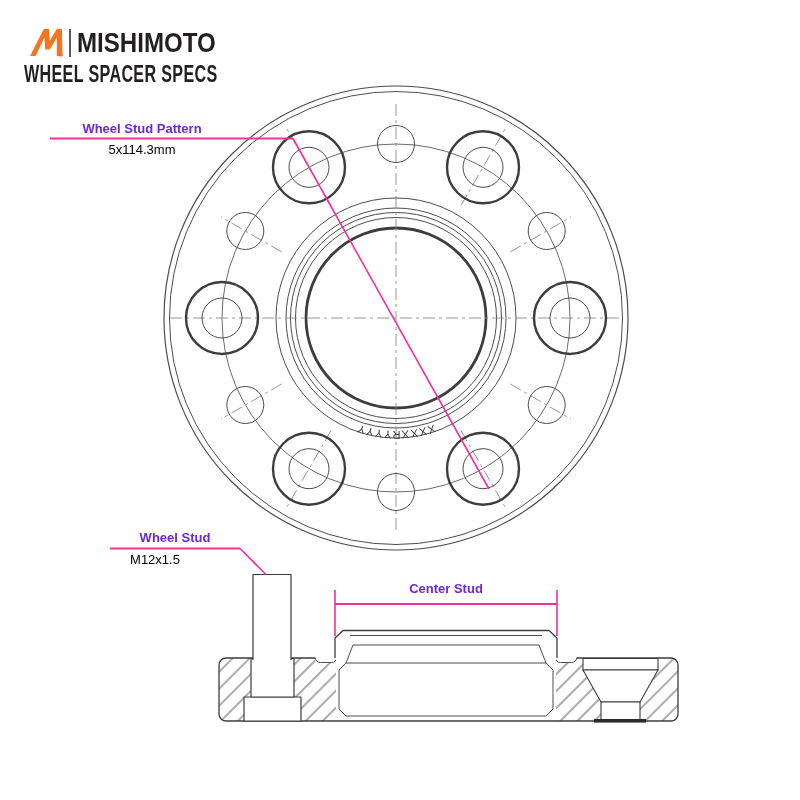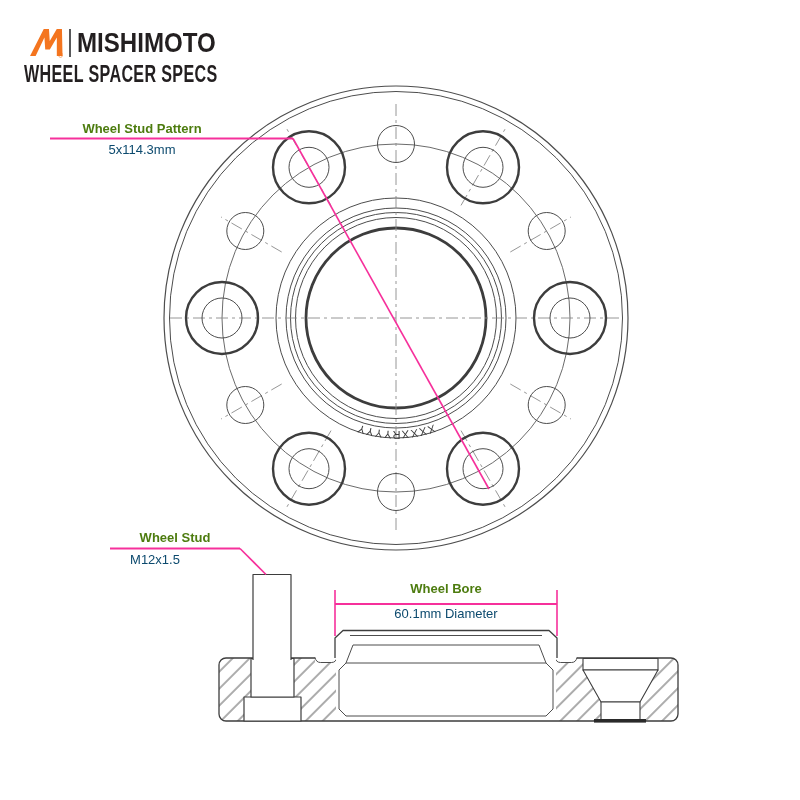--- a/index.html
+++ b/index.html
@@ -4,22 +4,22 @@
 <style>
   html,body{margin:0;padding:0;background:#fff;}
   .page{position:relative;width:774px;height:800px;background:#fff;overflow:hidden;
         font-family:"Liberation Sans",sans-serif;}
   .hdr-brand{position:absolute;left:77px;top:27px;font-size:28px;font-weight:bold;
              color:#231f20;transform:scaleX(.86);transform-origin:left top;white-space:nowrap;}
   .hdr-sub{position:absolute;left:24px;top:61px;font-size:23px;font-weight:bold;
            color:#231f20;transform:scaleX(.70);transform-origin:left top;white-space:nowrap;letter-spacing:.5px;}
   .hdr-divider{position:absolute;left:69px;top:29px;width:2px;height:28px;background:#58595b;}
   .logo{position:absolute;left:24px;top:24px;width:52px;height:40px;}
-  .lbl{position:absolute;font-size:13px;color:#0c4a6e;text-align:center;white-space:nowrap;}
-  .lbl.b{font-weight:bold;color:#4d7c0f;}
+  .lbl{position:absolute;font-size:13px;color:#000000;text-align:center;white-space:nowrap;}
+  .lbl.b{font-weight:bold;color:#6d28d9;}
   .drawing-svg{position:absolute;left:0;top:0;}
 </style>
 </head>
 <body>
 
 <div class="page">
 
   <div>
     <svg class="logo" viewBox="0 0 52 40">
       <g transform="translate(10,4) skewX(-14)">
@@ -171,16 +171,15 @@
       <line x1="335" y1="604" x2="557" y2="604" stroke-width="1.8"></line>
     </g>
   </svg>
 
   <div class="lbl b" style="left:42px;top:121px;width:200px;">Wheel Stud Pattern</div>
   <div class="lbl" style="left:42px;top:142px;width:200px;">5x114.3mm</div>
 
   <div class="lbl b" style="left:100px;top:530px;width:150px;">Wheel Stud</div>
   <div class="lbl" style="left:80px;top:552px;width:150px;">M12x1.5</div>
 
-  <div class="lbl b" style="left:346px;top:581px;width:200px;">Wheel Bore</div>
-  <div class="lbl" style="left:346px;top:606px;width:200px;">60.1mm Diameter</div>
+  <div class="lbl b" style="left:346px;top:581px;width:200px;">Center Stud</div>
 
 </div>
 
 </body></html>

